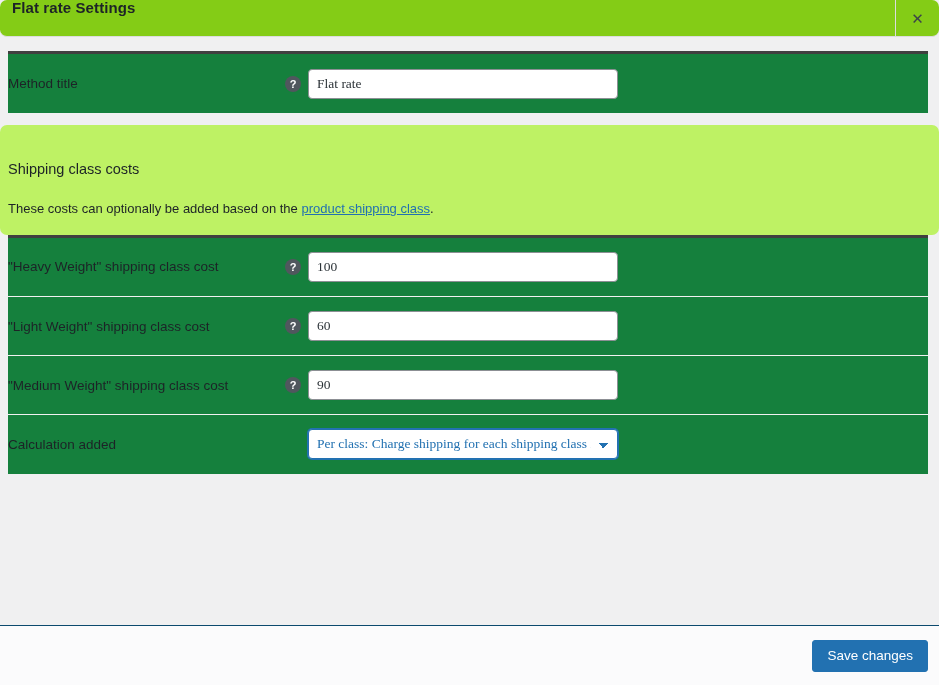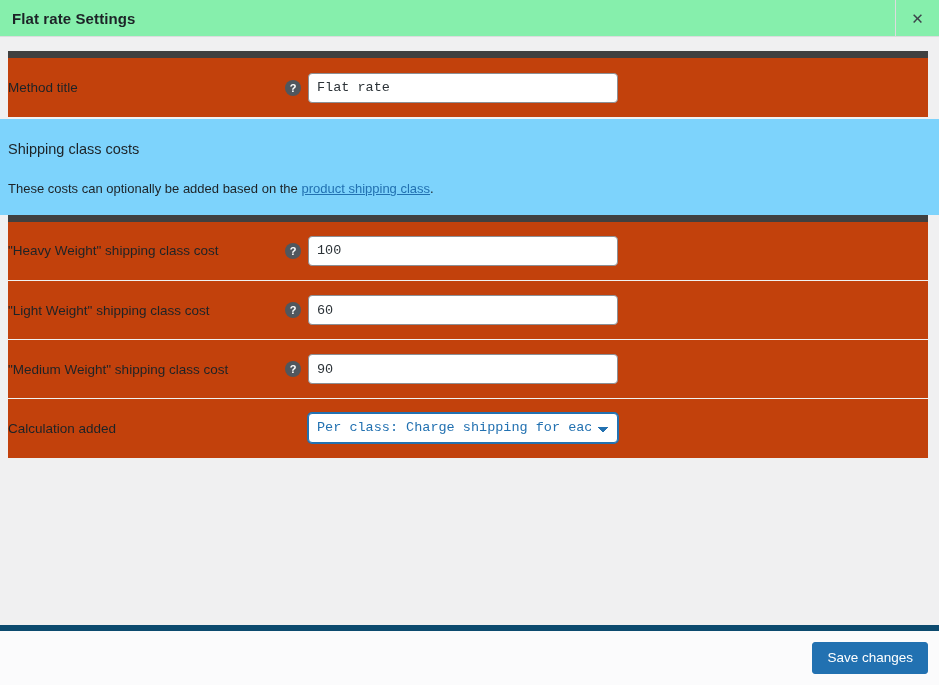--- a/index.html
+++ b/index.html
@@ -17,24 +17,24 @@
     overflow: hidden;
     display: flex;
     flex-direction: column;
   }
 
   
   .modal-header {
     position: relative;
     height: 37px;
     flex: 0 0 37px;
-    background: #86efac;
+    background: #84cc16;
     border-bottom: 1px solid #dcdcde;
     display: flex;
-    align-items: center;
+    border-radius: 7px;
   }
   .modal-title {
     font-size: 15px;
     font-weight: bold;
     color: #1d2327;
     padding-left: 12px;
     letter-spacing: 0.1px;
     line-height: 1;
   }
   .close-btn {
@@ -57,23 +57,23 @@
 
   
   .modal-body {
     flex: 1 1 auto;
     overflow: hidden;
     background: #f0f0f1;
     padding: 0;
   }
 
   .card {
-    background: #c2410c;
-    margin: 0 11px 2px 8px;
-    border-top: 7px solid #404040;
+    background: #15803d;
+    margin: 0 11px 12px 8px;
+    border-top: 3px solid #404040;
   }
 
   .gap { height: 14px; background: #f0f0f1; }
 
   table.form-table {
     width: 100%;
     border-collapse: collapse;
     table-layout: fixed;
   }
   table.form-table tr + tr > * { border-top: 1px solid #f1f1f1; }
@@ -127,21 +127,21 @@
   select.select-input {
     width: 310px;
     height: 30px;
     padding: 0 8px;
     font-size: 13.5px;
     color: #2c3338;
     background: #ffffff;
     border: 1px solid #8c8f94;
     border-radius: 4px;
     outline: none;
-    font-family: Liberation Mono, monospace;
+    font-family: Liberation Serif, serif;
     line-height: 28px;
   }
   select.select-input {
     -webkit-appearance: none;
     -moz-appearance: none;
     appearance: none;
     padding-right: 26px;
     background-image:
       linear-gradient(45deg, transparent 50%, #50575e 50%),
       linear-gradient(135deg, #50575e 50%, transparent 50%);
@@ -158,22 +158,23 @@
     border-color: #2271b1;
     box-shadow: 0 0 0 1px #2271b1;
     color: #2271b1;
     background-image:
       linear-gradient(45deg, transparent 50%, #2271b1 50%),
       linear-gradient(135deg, #2271b1 50%, transparent 50%);
   }
 
   
   .section-block {
-    background: #7dd3fc;
-    padding: 22px 12px 16px 8px;
+    background: #bef264;
+    padding: 36px 12px 16px 8px;
+    border-radius: 7px;
   }
   .section-title {
     font-size: 14.5px;
     font-weight: normal;
     color: #1d2327;
     margin: 0 0 22px 0;
     line-height: 1.2;
   }
   .section-desc {
     font-size: 13px;
@@ -184,21 +185,21 @@
   .section-desc a {
     color: #2271b1;
     text-decoration: underline;
   }
 
   
   .modal-footer {
     flex: 0 0 60px;
     height: 60px;
     background: #fbfbfc;
-    border-top: 6px solid #0c4a6e;
+    border-top: 1px solid #0c4a6e;
     display: flex;
     align-items: center;
     justify-content: flex-end;
     padding-right: 11px;
   }
   .save-btn {
     background: #2271b1;
     color: #ffffff;
     border: 1px solid #2271b1;
     border-radius: 3px;

